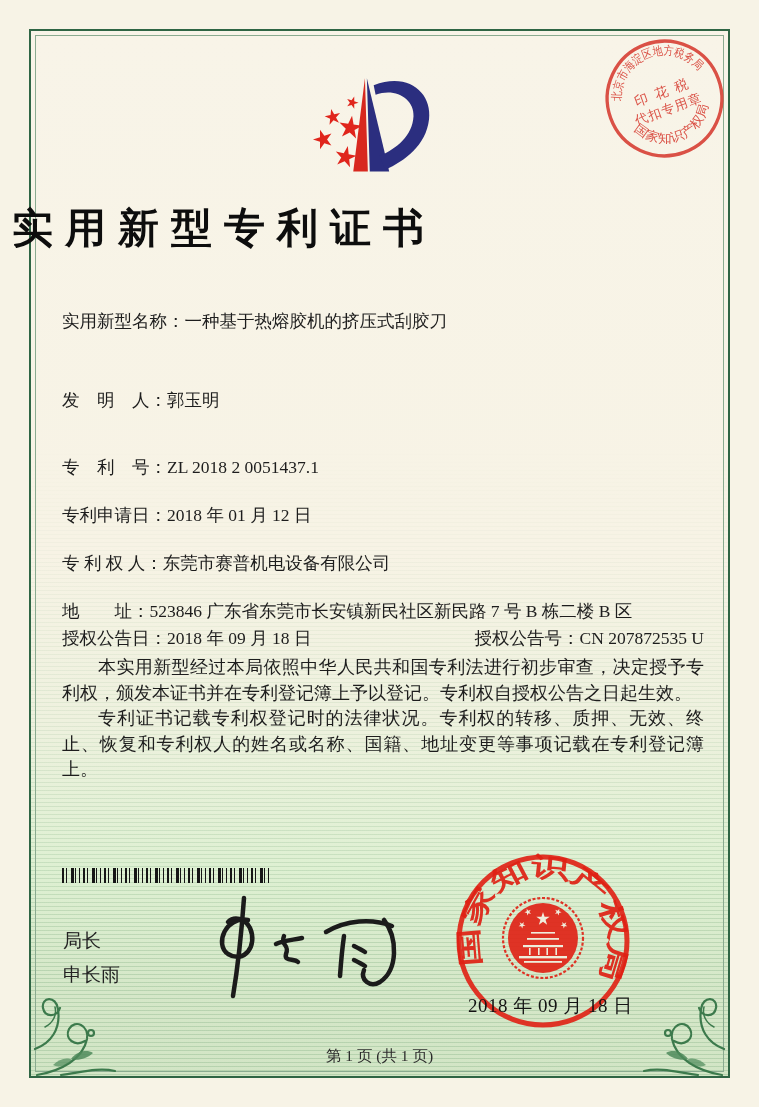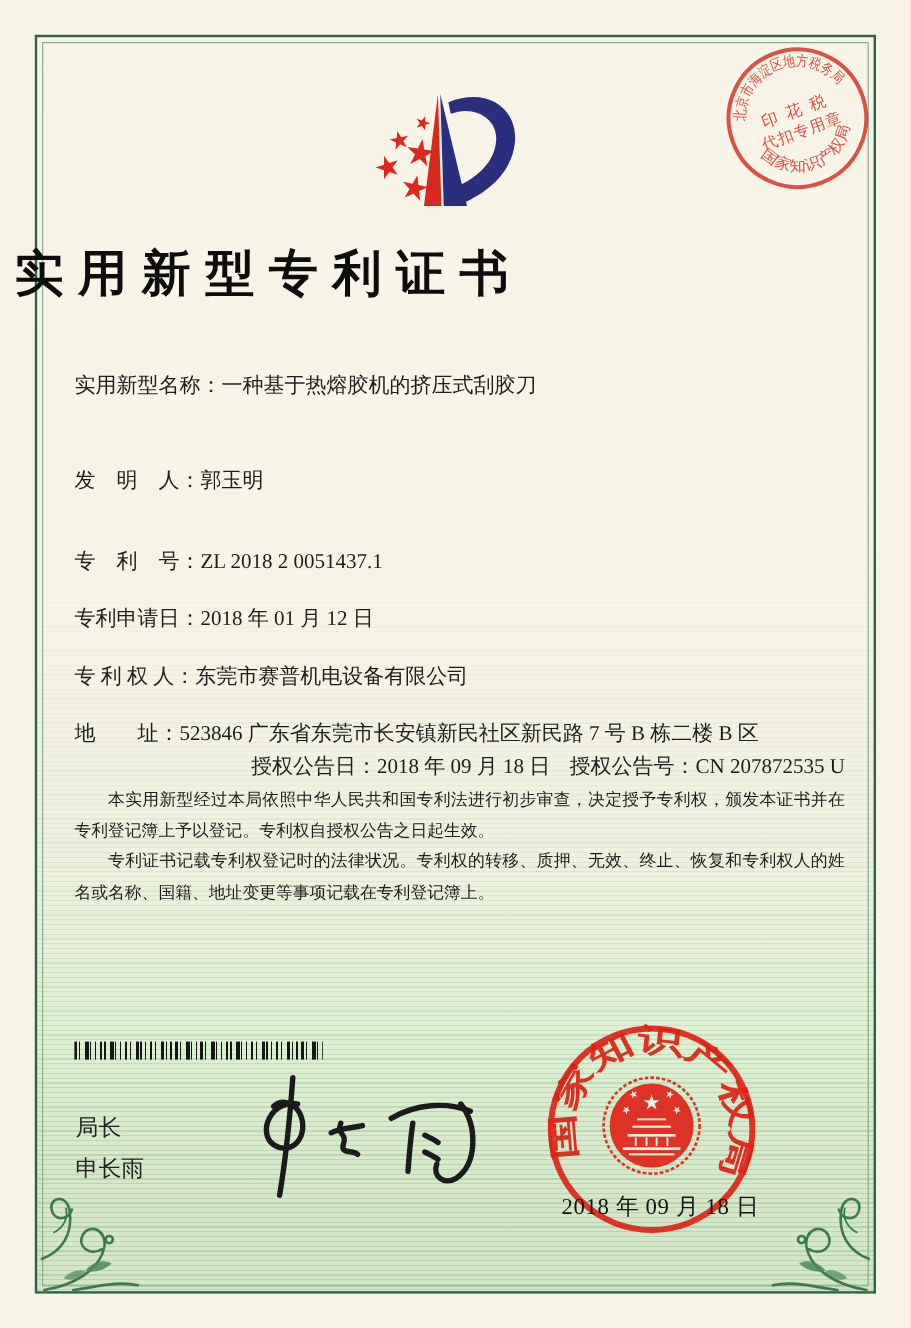--- a/index.html
+++ b/index.html
@@ -23,23 +23,23 @@
   .logo { position:absolute; left:292px; top:56px; }
 
   .title { position:absolute; left:0; right:0; top:201px; 
     font-size:41px; font-weight:700; letter-spacing:12px; text-indent:12px; color:#0d0d0d; }
 
   .fields { position:absolute; left:62px; width:642px; top:308px; font-size:17.5px; }
   .frow { display:flex; line-height:27px; }
   .frow .lbl { white-space:pre; }
   .frow .val { flex:1; }
   .mb33 { margin-bottom:52px;align-items:center; } .mb27 { margin-bottom:40px; } .mb21 { margin-bottom:21px; }
-  .grant-row { display:flex; justify-content:flex-end; line-height:27px; margin-top:0;gap:16px; }
-
-  .paras { position:absolute; left:62px; width:642px; top:655px; font-size:14px; line-height:25.5px; text-align:justify; }
+  .grant-row { display:flex; justify-content:space-between; line-height:27px; margin-top:0;gap:16px; }
+
+  .paras { position:absolute; left:62px; width:642px; top:655px; font-size:18px; line-height:25.5px; text-align:justify; }
   .paras p { margin:0; text-indent:2em; }
 
   .barcode { position:absolute; left:62px; top:868px; width:207px; height:15px;
     background:repeating-linear-gradient(90deg,
       #161616 0 2px, transparent 2px 4px,
       #161616 4px 5px, transparent 5px 9px,
       #161616 9px 12px, transparent 12px 13px,
       #161616 13px 14px, transparent 14px 17px,
       #161616 17px 18px, transparent 18px 21px); }
 
@@ -208,14 +208,15 @@
         <rect x="-5" y="10" width="1.6" height="7"></rect>
         <rect x="3.4" y="10" width="1.6" height="7"></rect>
         <rect x="12.4" y="10" width="1.6" height="7"></rect>
         <rect x="-24" y="18" width="48" height="2.4"></rect>
         <rect x="-19" y="23" width="38" height="1.8"></rect>
       </g>
     </g>
   </svg>
   <div class="seal-date">2018 年 09 月 18 日</div>
 
+  <div class="footer">第 1 页 (共 1 页)</div>
 
 </div>
 
 </body></html>

